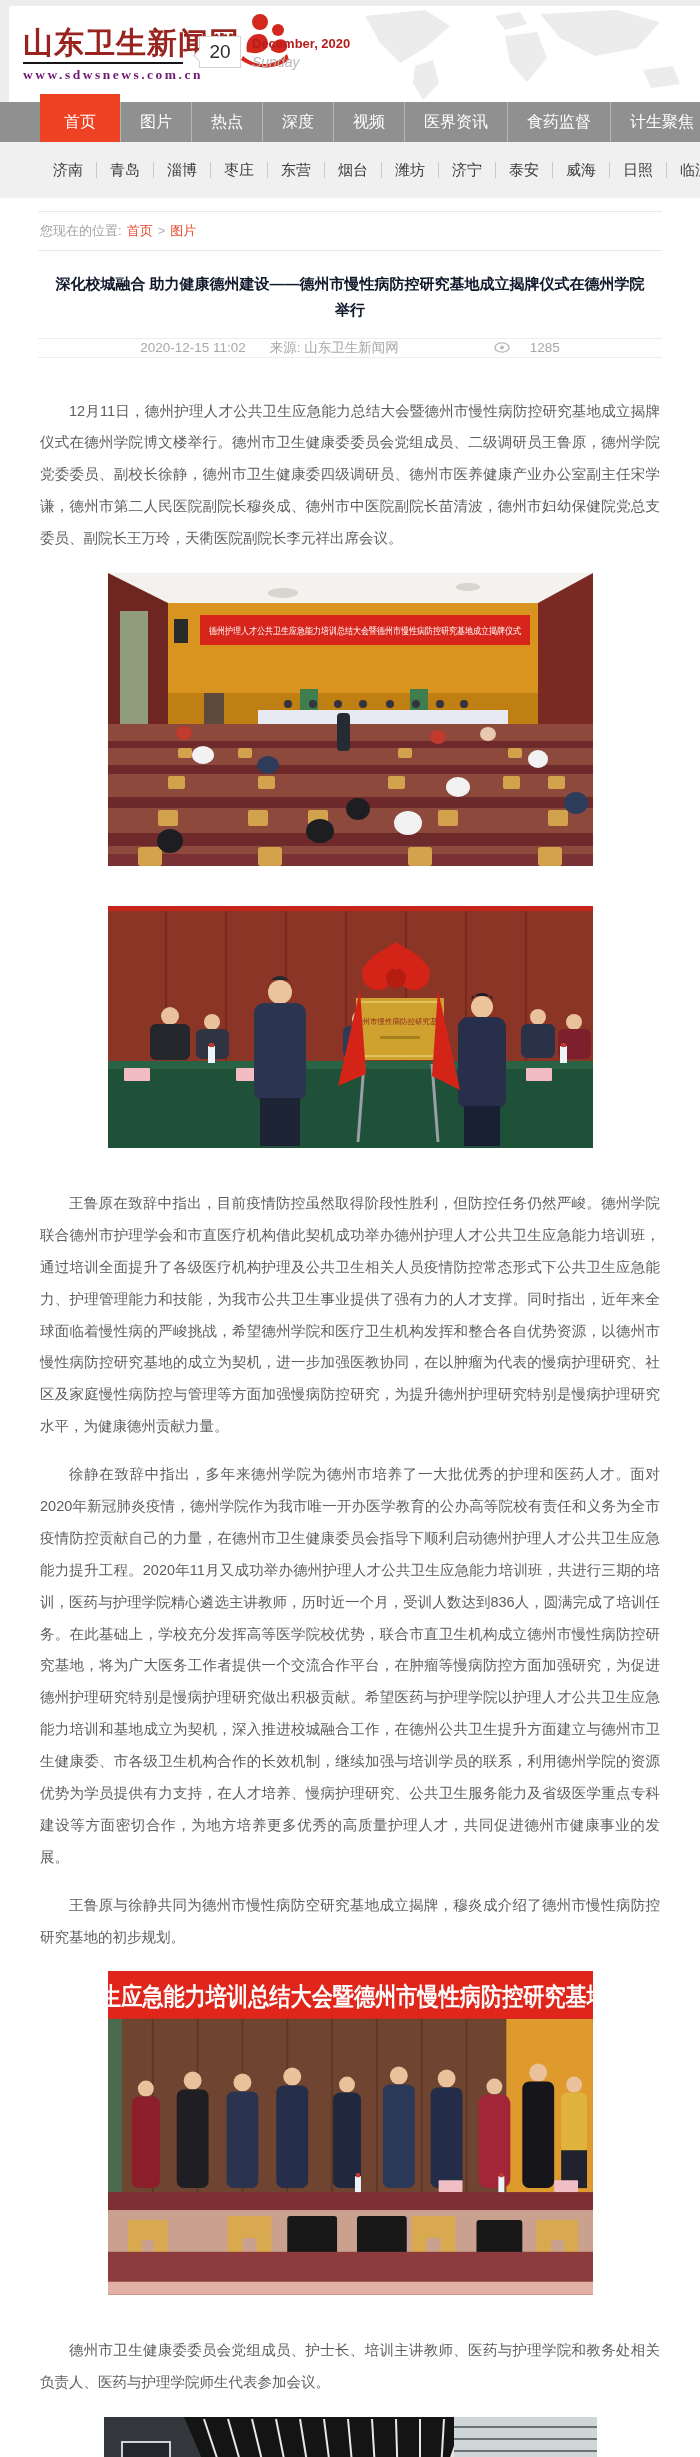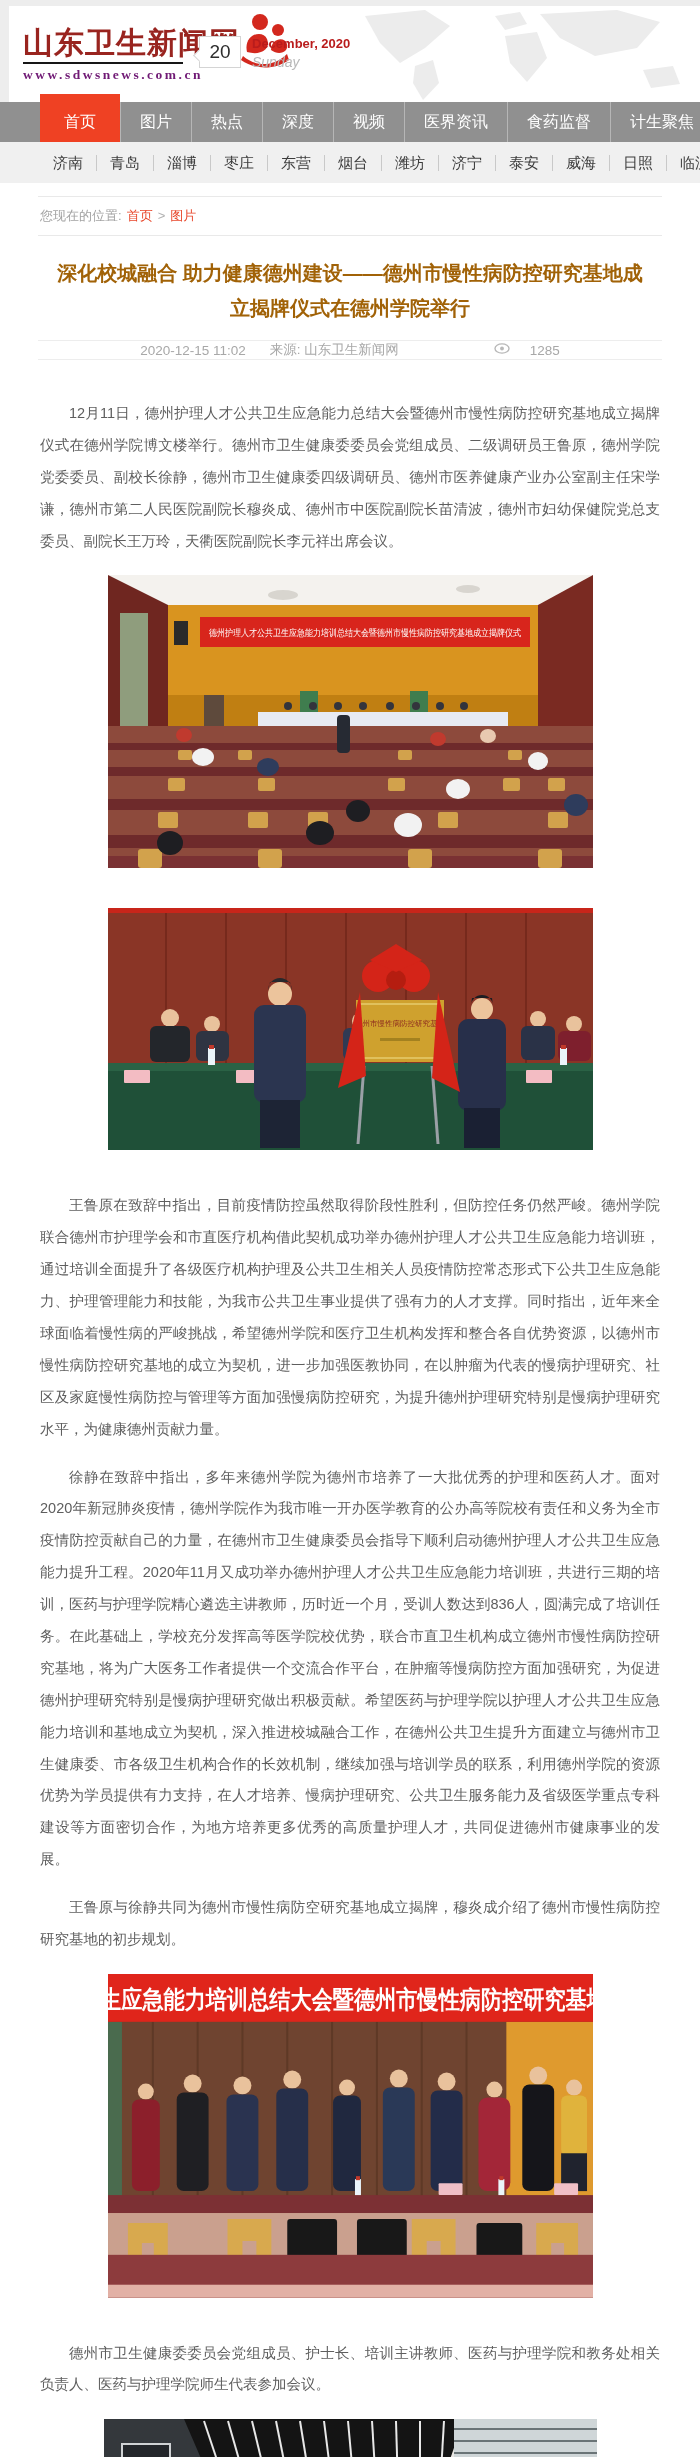--- a/index.html
+++ b/index.html
@@ -18,31 +18,31 @@
   .day-badge{width:42px;height:32px;border:1px solid #d4d4d4;background:#fff;display:flex;align-items:center;justify-content:center;font-size:19px;color:#2e2e2e;position:relative;box-sizing:border-box;}
   .day-badge::before{content:"";position:absolute;left:-5px;top:14px;width:8px;height:8px;background:#fff;border-left:1px solid #d4d4d4;border-bottom:1px solid #d4d4d4;transform:rotate(45deg);}
   .month{font-size:13px;font-weight:bold;color:#b91c1c;}
   .weekday{font-size:14px;font-style:italic;color:#b9b9b9;margin-top:3px;}
 
   
   .nav{background:#909090;height:40px;display:flex;padding-left:40px;position:relative;z-index:2;}
   .nav a{color:#fff;font-size:16px;line-height:40px;padding:0 19px;white-space:nowrap;}
   .nav a + a{border-left:1px solid rgba(255,255,255,.35);}
   .nav a.active{background:#ef4123;margin-top:-8px;padding:8px 24px 0;border-left:none;}
-  .subnav{background:#f0f0f0;height:41px;display:flex;padding-left:40px;align-items:center;}
+  .subnav{background:#f0f0f0;height:56px;display:flex;padding-left:40px;align-items:center;}
   .subnav a{color:#3c3c3c;font-size:15px;padding:0 13px;line-height:16px;border-right:1px solid #c9c9c9;white-space:nowrap;}
 
   
   .breadcrumb{margin:13px 38px 0;border-top:1px solid #e9e9e9;border-bottom:1px solid #e9e9e9;padding:10px 2px;font-size:13px;color:#a3a3a3;}
   .breadcrumb a{color:#e8472b;margin:0 5px;}
   .breadcrumb .sep{color:#b0b0b0;}
-  .title{margin:20px 48px 0;text-align:center;font-size:20px;font-weight:bold;color:#a16207;line-height:1.75;}
+  .title{margin:20px 48px 0;text-align:center;font-size:15px;font-weight:bold;color:#0f172a;line-height:1.75;}
   .meta{margin:14px 38px 0;border-top:1px solid #ededed;border-bottom:1px solid #ededed;padding:0 0;display:flex;justify-content:center;align-items:center;font-size:13.5px;color:#a8a8a8;}
   .meta .src{margin-left:24px;text-align:center;}
-  .meta .views{margin-left:95px;display:flex;align-items:flex-start;gap:20px;}
+  .meta .views{margin-left:95px;display:flex;align-items:center;gap:20px;}
 
   
   .article{padding:26px 40px 0;}
   .article p{text-indent:2em;font-size:14.5px;color:#5e5e5e;line-height:2.2;margin:12px 0 16px;text-align:justify;}
   figure{margin:18px auto 40px;width:485px;}
   figure.wide{width:493px;}
   figure svg{display:block;width:100%;height:auto;}
 </style>
 </head>
 <body>

